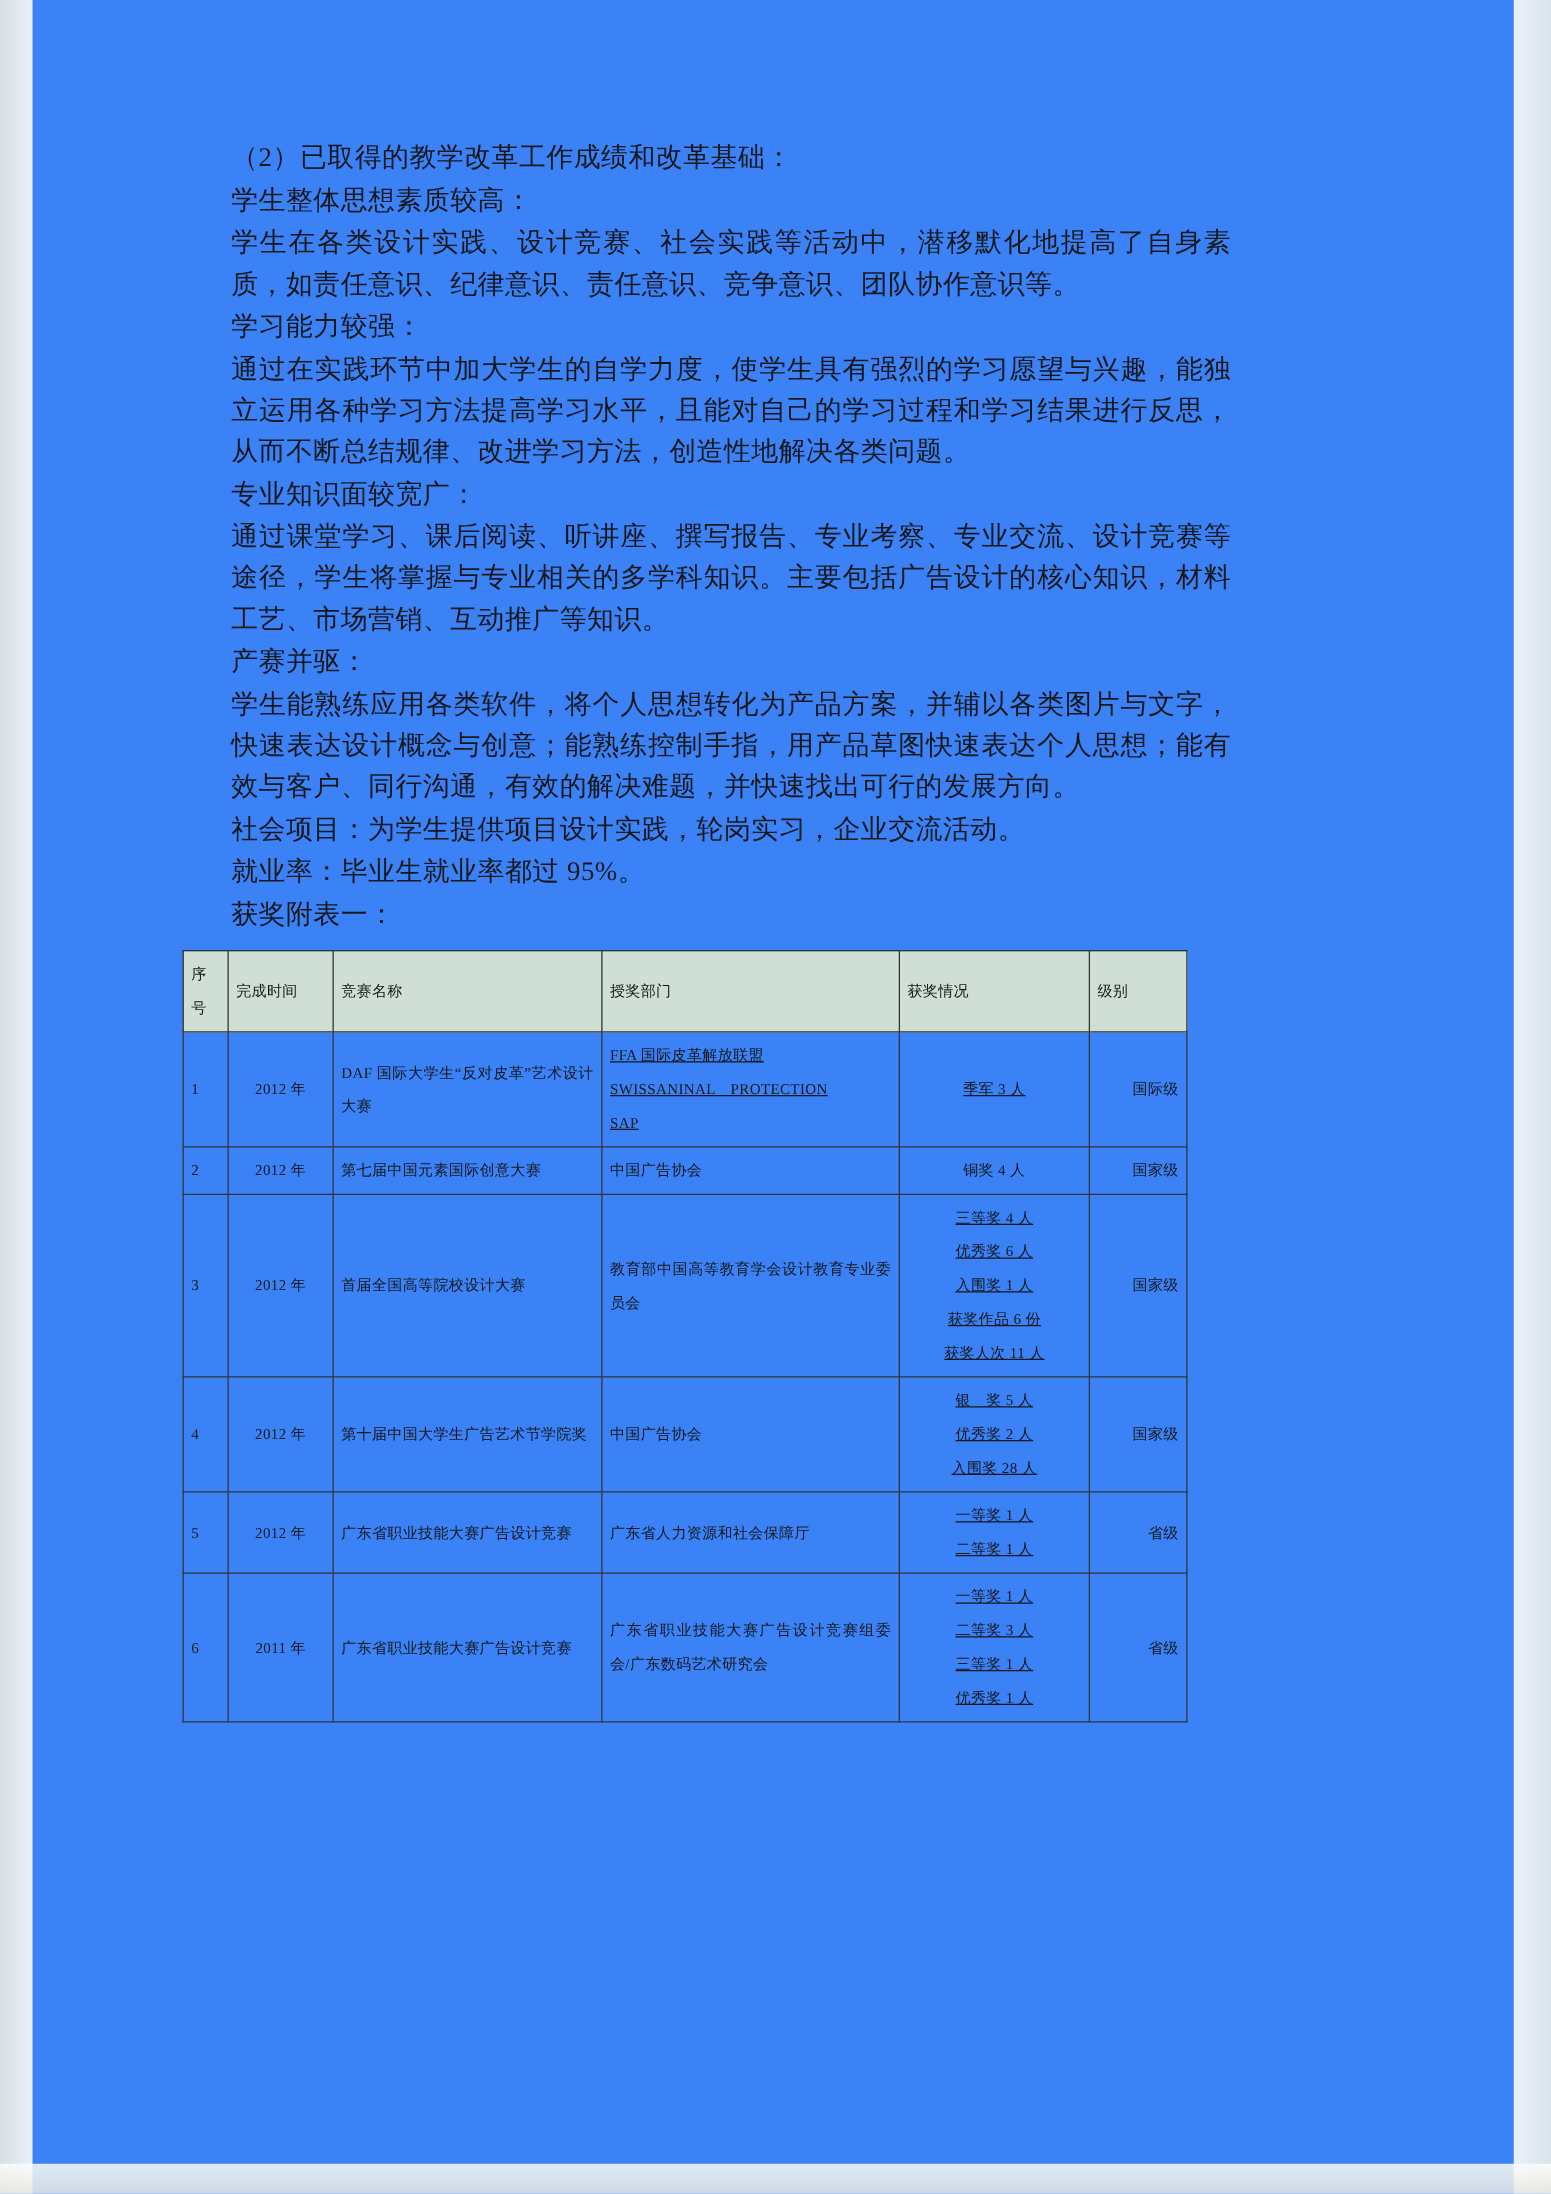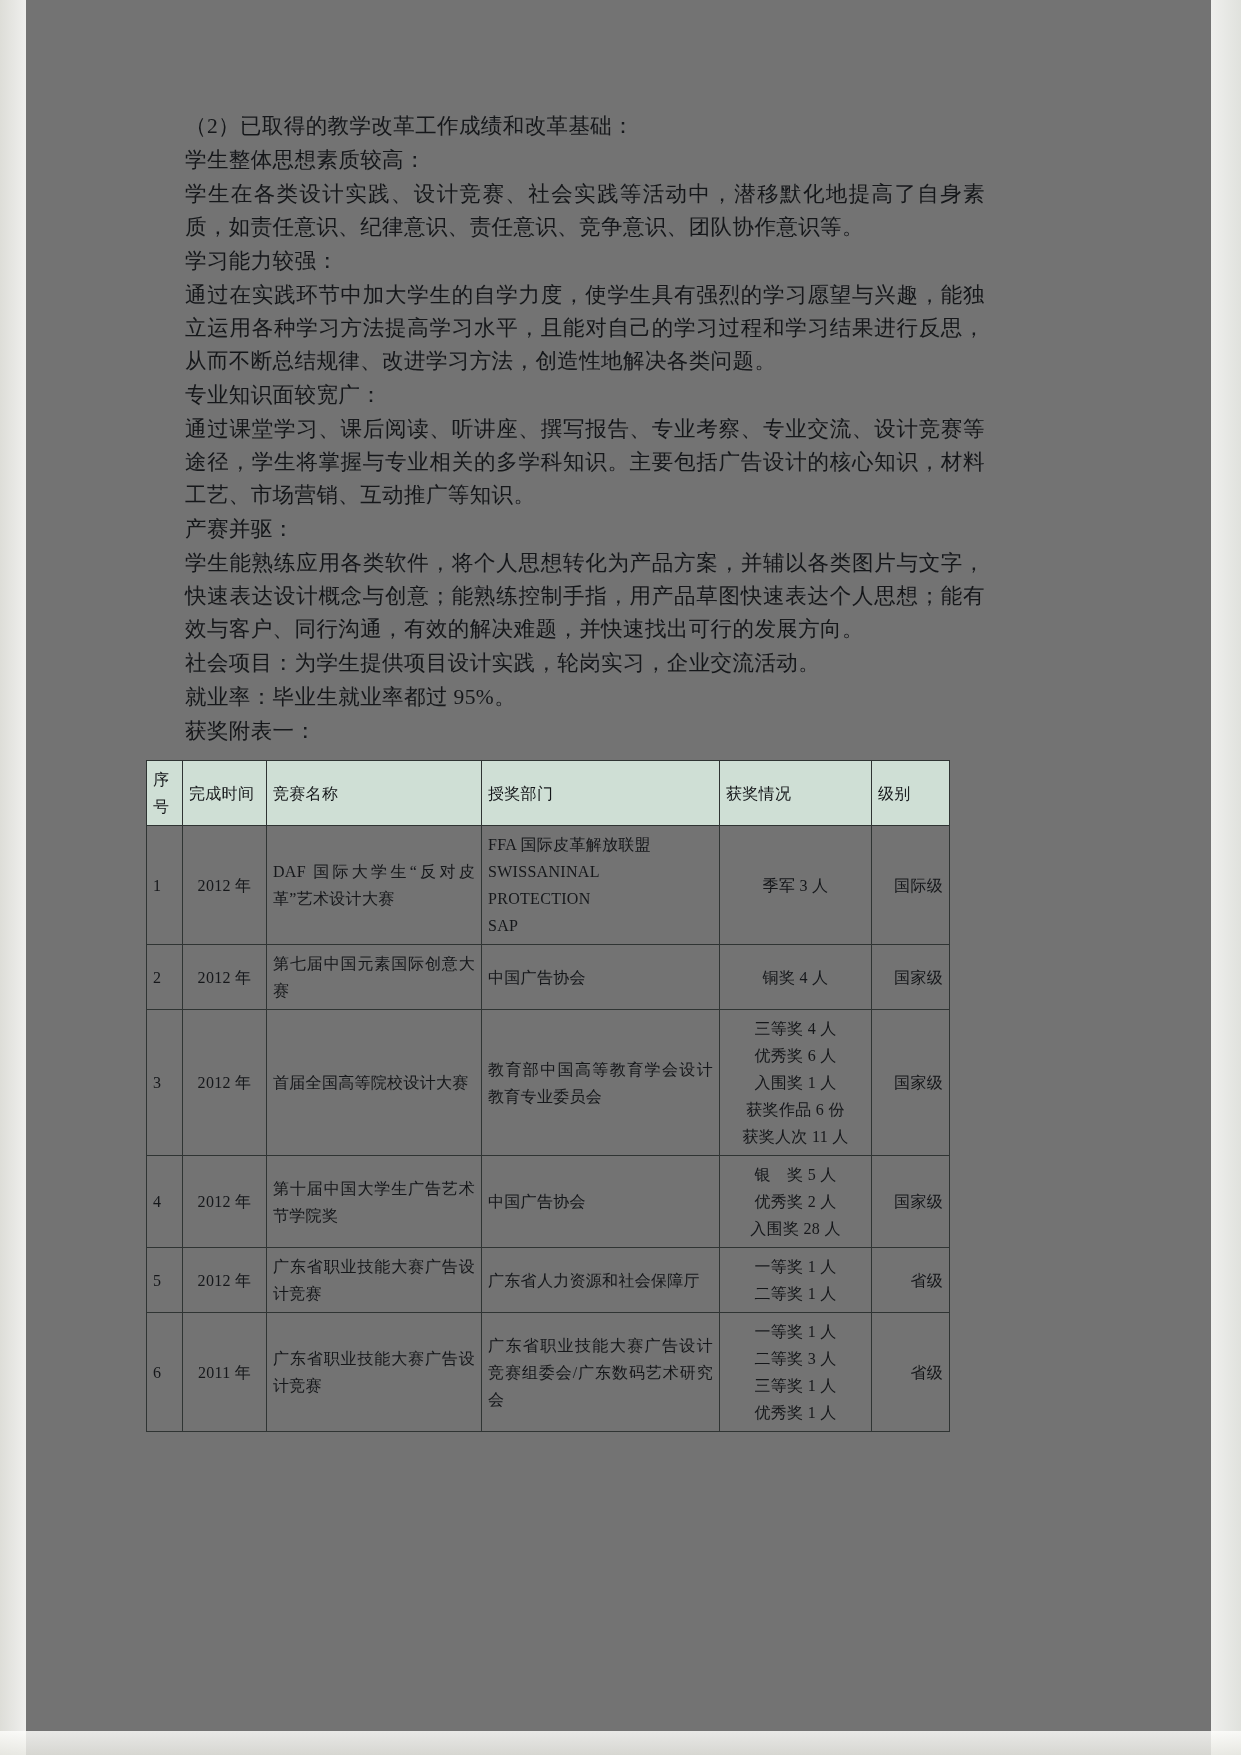--- a/index.html
+++ b/index.html
@@ -4,21 +4,21 @@
 <style>
   html, body {
     margin: 0;
     padding: 0;
     background: #ffffff;
   }
   .page {
     position: relative;
     width: 1241px;
     height: 1755px;
-    background: #737373;
+    background: #3b82f6;
     overflow: hidden;
     font-family: "Liberation Serif", serif;
   }
   
   .scan-edge-left {
     position: absolute;
     left: 0; top: 0;
     width: 26px; height: 1755px;
     background: linear-gradient(to right, #e9e9e3, #fdfdfb);
     opacity: 0.9;
@@ -57,21 +57,21 @@
   .table-wrap {
     position: absolute;
     left: 146px;
     top: 760px;
     width: 803px;
   }
   table.award {
     border-collapse: collapse;
     width: 803px;
     table-layout: fixed;
-    font-size: 16px;
+    font-size: 12px;
     color: #15171a;
   }
   table.award th, table.award td {
     border: 1.6px solid #2f3433;
     padding: 5px 6px;
     vertical-align: middle;
     line-height: 27px;
     letter-spacing: 0.3px;
     font-weight: normal;
   }
@@ -87,21 +87,21 @@
   .col-dept   { width: 238px; }
   .col-result { width: 152px; }
   .col-level  { width: 78px; }
 
   td.c-no { text-align: left; padding-left: 5px; }
   td.c-time { text-align: center; }
   td.c-name { text-align: justify; margin-top: 48px; }
   td.c-dept { text-align: justify; }
   td.c-result { text-align: center; }
   td.c-level { text-align: right; }
-  .multi { white-space: pre-line; }
+  .multi { white-space: pre-line; text-decoration: underline; }
 </style>
 </head>
 <body>
 
 <div class="page">
   <div class="scan-edge-left"></div>
   <div class="scan-edge-right"></div>
   <div class="scan-edge-bottom"></div>
 
   <div class="content">

